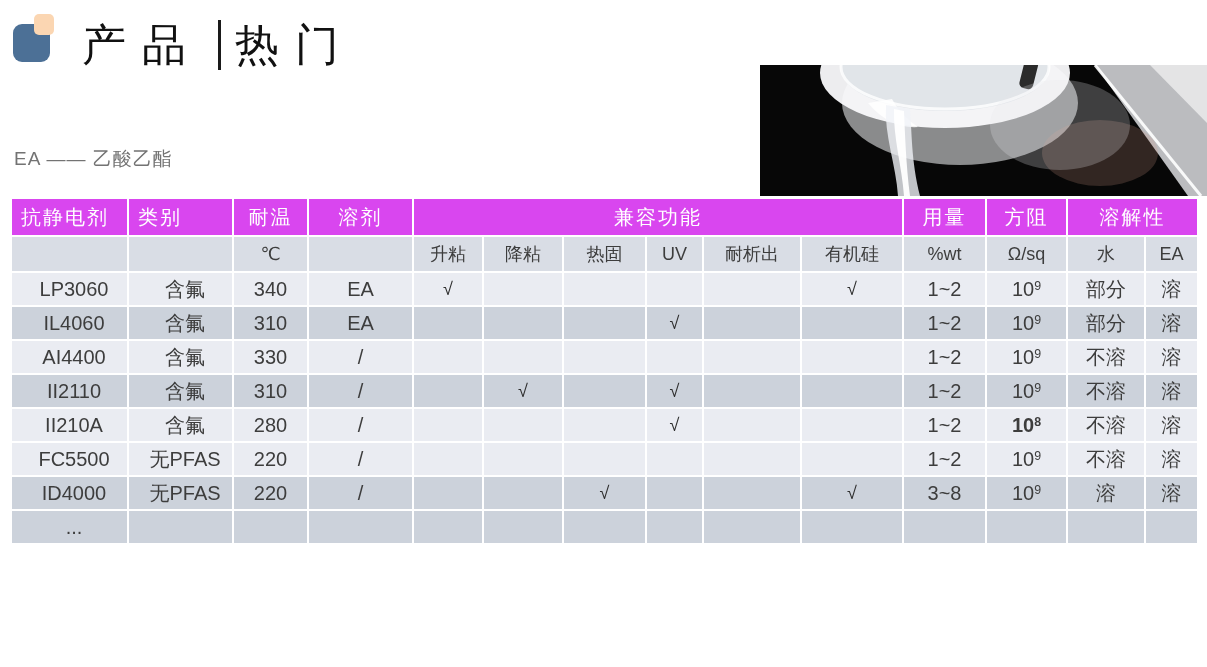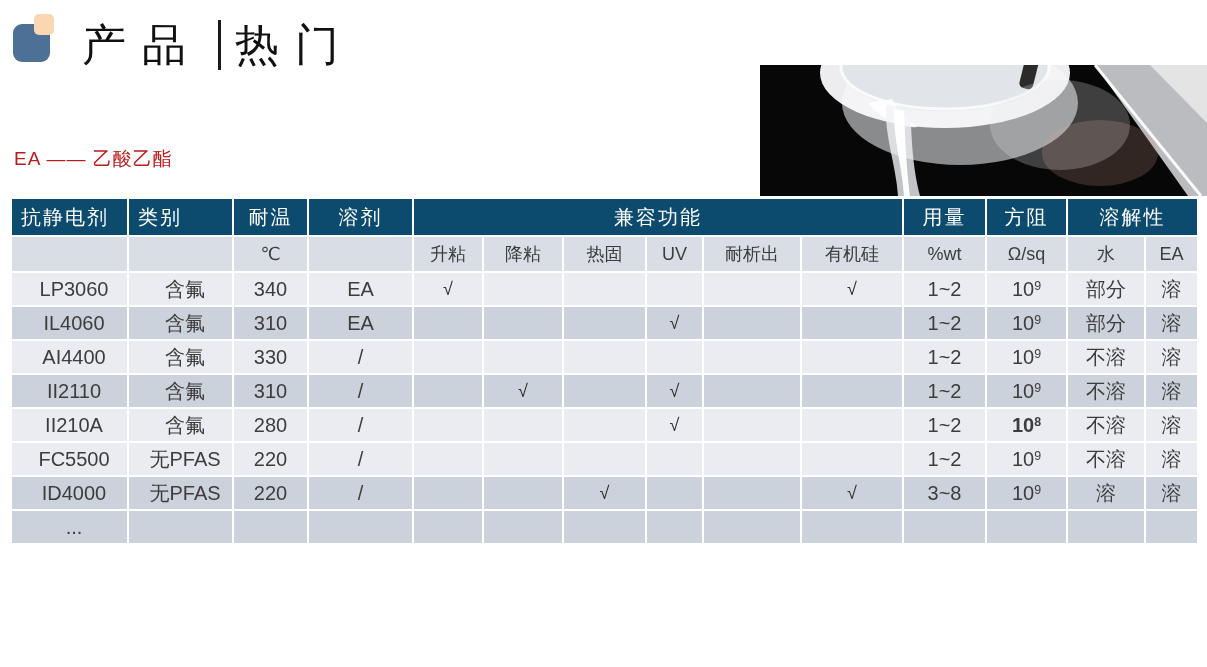--- a/index.html
+++ b/index.html
@@ -13,34 +13,34 @@
   .logo .sq-blue{position:absolute;left:0;top:10px;width:37px;height:38px;border-radius:9px;background:#4c7096;}
   .logo .sq-peach{position:absolute;left:21px;top:0;width:20px;height:21px;border-radius:5px;background:#fbd6b2;}
   
   .title-row{
     position:absolute;left:82px;top:12px;height:66px;display:flex;align-items:center;
     font-family:"Liberation Serif","DejaVu Serif",serif;font-size:44px;color:#111;
   }
   .title-row .t-txt{letter-spacing:16px;white-space:nowrap;}
   .title-divider{width:3px;height:50px;background:#1a1a1a;margin:0 14px 0 16px;}
   
-  .subtitle{position:absolute;left:14px;top:146px;font-size:19px;color:#b91c1c;letter-spacing:1px;}
+  .subtitle{position:absolute;left:14px;top:146px;font-size:19px;color:#737373;letter-spacing:1px;}
   
   .photo{position:absolute;left:760px;top:65px;width:447px;height:131px;overflow:hidden;}
   
   table.product-table{
     position:absolute;left:10px;top:197px;width:1187px;
     border-collapse:collapse;table-layout:fixed;font-size:20px;
   }
   .product-table th,.product-table td{
     border:2px solid #ffffff;text-align:center;vertical-align:middle;
     padding:0;overflow:hidden;white-space:nowrap;
   }
   .product-table thead th{
-    background:#0c4a6e;color:#ffffff;font-weight:400;font-size:20px;height:36px;letter-spacing:2px;
+    background:#d946ef;color:#ffffff;font-weight:400;font-size:20px;height:36px;letter-spacing:2px;
   }
   .product-table thead th.al{ text-align:left;padding-left:9px; }
   .product-table tr.subhead td{ background:#d9dde5;height:34px;font-size:18px;color:#3d3d3d; }
   .product-table tbody tr{height:34px;}
   .product-table tbody tr.r-light td{background:#eaecf2;}
   .product-table tbody tr.r-dark td{background:#ccd2db;}
   .product-table td.cl{text-align:center;padding-left:9px;}
   .product-table td .sup{font-size:0.62em;position:relative;top:-0.45em;}
   .product-table td.bold-res{font-weight:700;margin-left:34px;}
   .product-table td.check{font-size:18px;color:#2f2f2f;}

